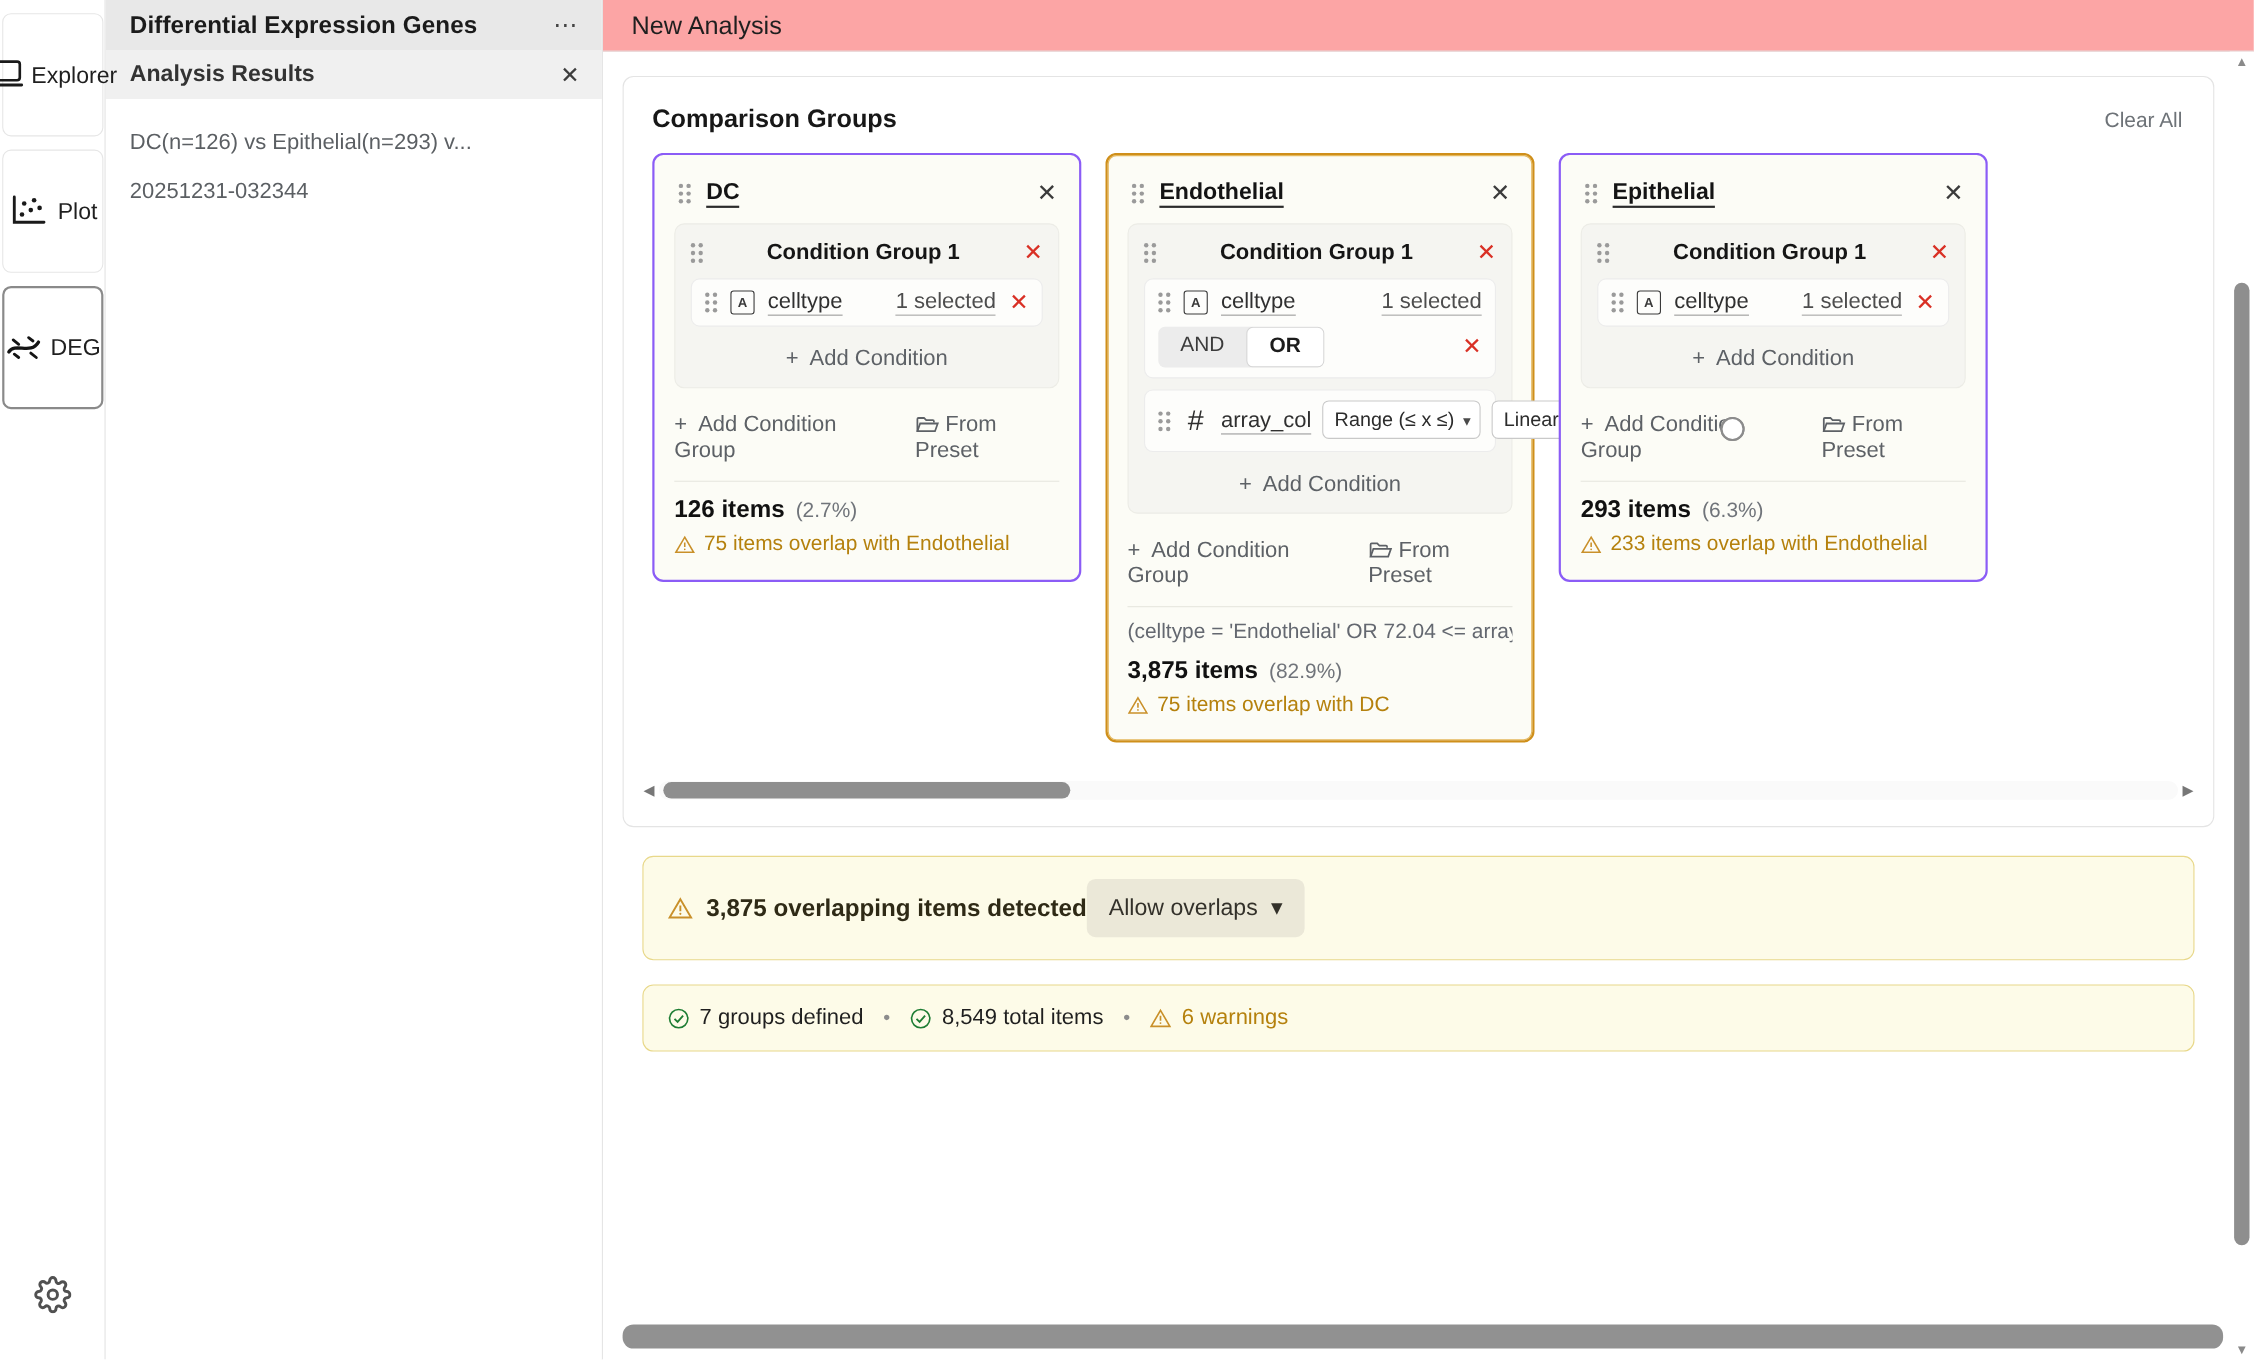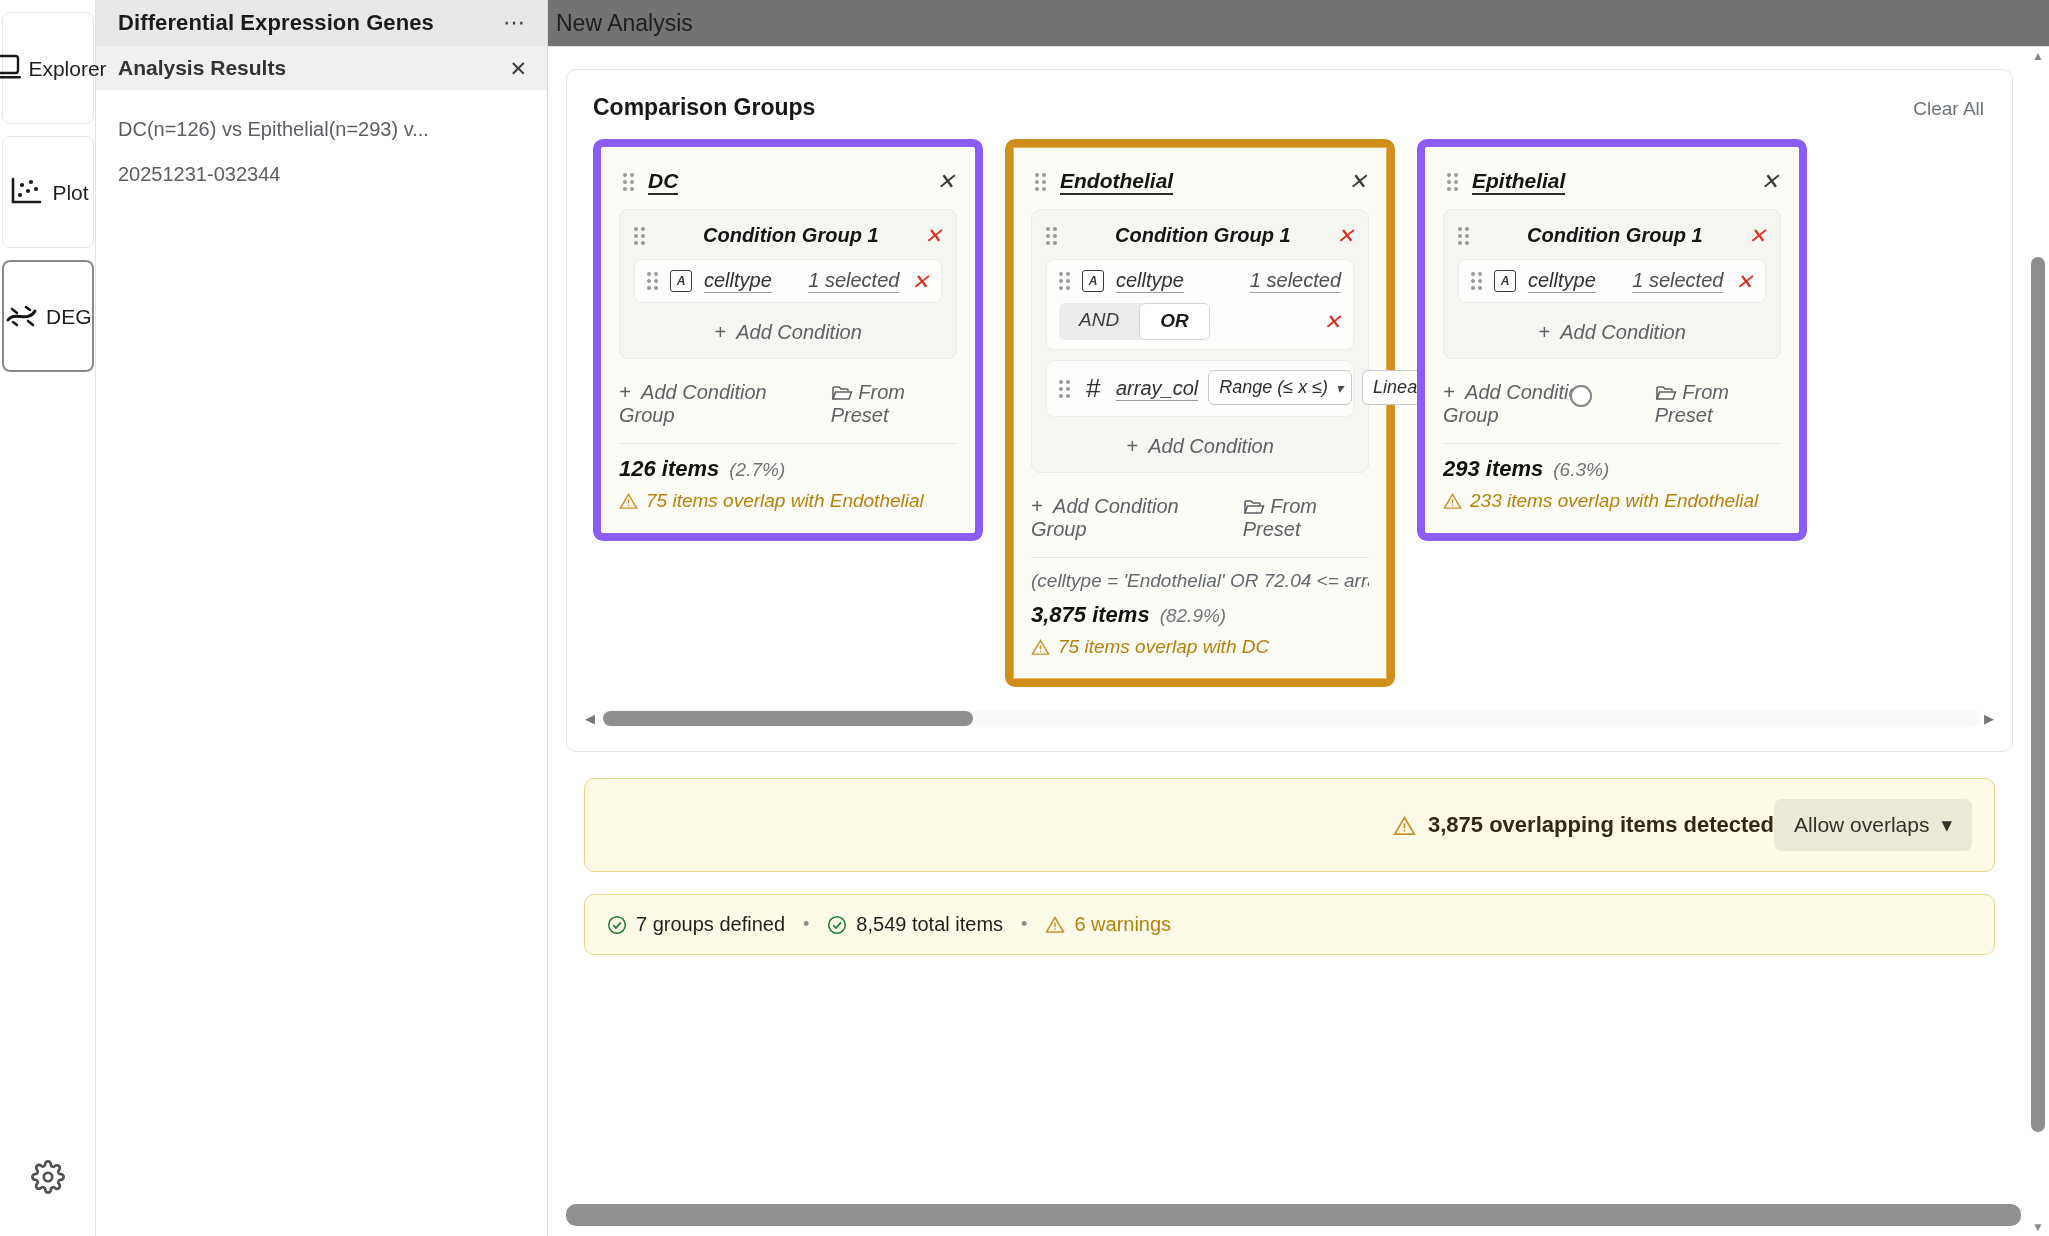--- a/index.html
+++ b/index.html
@@ -54,21 +54,21 @@
   .panel-row { font-size: 20px; color: #5b5f63; line-height: 1.35; margin-bottom: 18px;
     white-space: nowrap; overflow: hidden; text-overflow: ellipsis; cursor: pointer; }
 
   
   .main {
     flex: 1; height: 1236px; display: flex; flex-direction: column;
     background: #ffffff; position: relative; overflow: hidden;
   }
   .main-header {
     height: 47px; border-bottom: 1px solid #e4e4e4; display: flex; align-items: center;
-    padding-left: 8px; flex: 0 0 47px; background: #737373;
+    padding-left: 26px; flex: 0 0 47px; background: #fca5a5;
   }
   .main-header .h-title { font-size: 23px; color: #1f1f1f; }
   .main-scroll { flex: 1; position: relative; padding: 0 18px 0 0; overflow: hidden; }
   .main-inner { padding: 22px 18px 0 18px; }
 
   
   .cmp-panel {
     border: 1px solid #e4e4e4; border-radius: 10px; background: #fff;
     padding: 24px 0 16px 0; position: relative; height: 683px;
   }
@@ -77,22 +77,22 @@
     padding: 0 28px 0 26px; margin-bottom: 18px;
   }
   .cmp-title { font-size: 23px; font-weight: 700; color: #171717; }
   .cmp-clear { font-size: 19px; color: #6e7378; cursor: pointer; }
 
   .cards-viewport { overflow: hidden; padding-left: 26px; height: 556px; position: relative; }
   .cards-row { display: flex; gap: 22px; align-items: flex-start; }
 
   .gcard {
     width: 390px; flex: 0 0 390px;
-    border: 8px solid #8b5cf6; border-radius: 10px;
-    background: #fcfcf6; padding: 16px 18px 16px 18px; font-style: italic;
+    border: 2px solid #8b5cf6; border-radius: 10px;
+    background: #fcfcf6; padding: 16px 18px 16px 18px;
   }
   .gcard.sel { border-color: #cf8f1a; box-shadow: 0 0 0 1px #e4b75b inset; }
   .gcard-head {
     display: flex; align-items: center; justify-content: space-between;
     padding: 6px 2px 14px 4px;
   }
   .gcard-head .left { display: flex; align-items: center; gap: 14px; }
   .gname {
     font-size: 21px; font-weight: 700; color: #141414;
     border-bottom: 2px solid #2b2b2b; cursor: text; line-height: 1.15;
@@ -183,21 +183,21 @@
   }
   .hscroll .arr { font-size: 13px; color: #777; cursor: pointer; }
   .hscroll .trough { flex: 1; height: 17px; background: #fafafa; border-radius: 9px; position: relative; }
   .hscroll .thumb { position: absolute; left: 4px; top: 1px; width: 370px; height: 15px; background: #8e8e8e; border-radius: 8px; cursor: pointer; }
 
   
   .banner {
     margin: 26px 18px 0 18px; border: 1px solid #e8d88a; border-radius: 10px;
     background: #fdfbe8; padding: 20px 22px 20px 22px; position: relative;
   }
-  .banner-top { display: flex; align-items: center; justify-content: flex-end; }
+  .banner-top { display: flex; align-items: center; justify-content: flex-start; }
   .banner-title { font-size: 22px; font-weight: 700; color: #2f2a16; display: flex; align-items: center; gap: 12px; }
   .allow-btn {
     background: #ebe8d8; border: none; border-radius: 8px; padding: 14px 20px;
     font-size: 21px; color: #33312a; display: flex; align-items: center; gap: 12px; cursor: pointer;
     font-family: "Liberation Sans", sans-serif;
   }
   .banner-sub { font-size: 19px; color: #6f7278; display: flex; align-items: center; gap: 10px; margin-top: 21px; }
 
   .statusbar {
     margin: 22px 18px 0 18px; border: 1px solid #e8d88a; border-radius: 10px;

